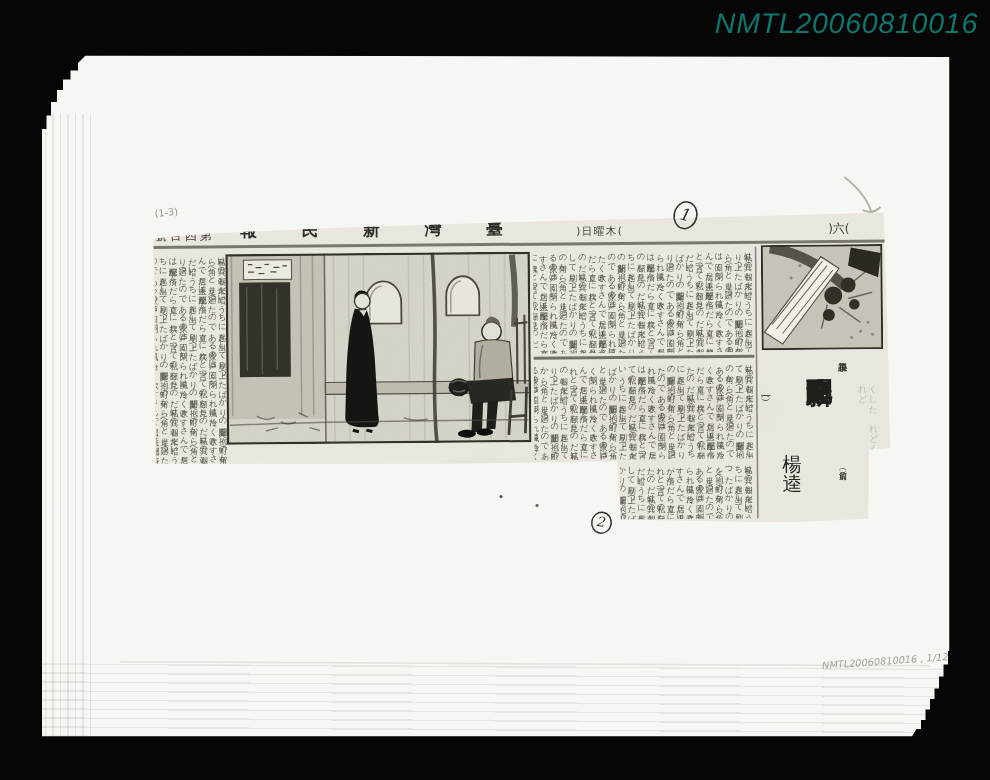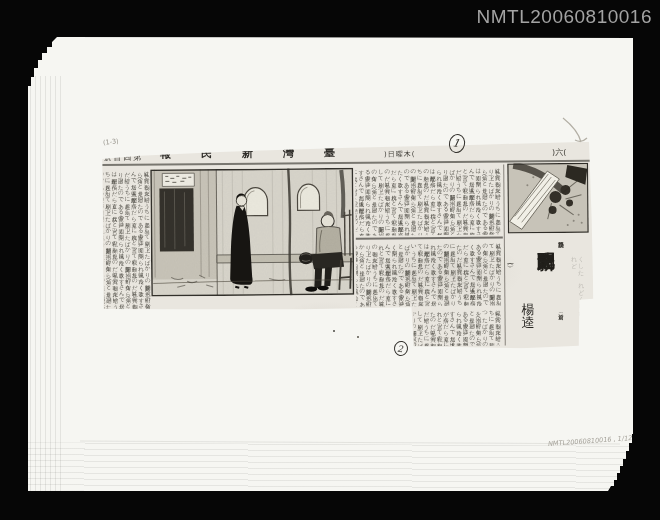--- a/index.html
+++ b/index.html
@@ -1,22 +1,22 @@
 <!DOCTYPE html>
 <html><head>
 <meta charset="utf-8">
 <style>
   html,body{margin:0;padding:0;background:#000;}
   .stage{position:relative;width:660px;height:520px;background:#060606;overflow:hidden;
          font-family:"DejaVu Sans",sans-serif;}
   .abs{position:absolute;}
 
   
-  .catalog-id{top:6px;right:8px;font-size:19px;color:#a3a3a3;
-              font-family:"Liberation Sans",sans-serif;letter-spacing:.5px;}
+  .catalog-id{top:6px;right:8px;font-size:19px;color:#0f766e;
+              font-family:"Liberation Sans",sans-serif;letter-spacing:.5px;font-style:italic;}
 
   
   .paper{left:25px;top:36px;width:610px;height:456px;background:#f6f6f2;
     clip-path:polygon(32px 1px,27px 6px,27px 11px,22px 11px,22px 17px,17px 17px,17px 24px,
       13px 24px,13px 32px,9px 32px,9px 41px,6px 41px,6px 50px,3px 50px,3px 455px,
       583px 455px,586px 450px,589px 450px,589px 444px,592px 444px,592px 437px,595px 437px,
       595px 430px,598px 430px,598px 423px,601px 423px,601px 415px,604px 415px,604px 407px,
       607px 407px,607px 398px,608px 398px,608px 2px);}
   .edge-left{left:0;top:40px;width:36px;height:416px;
     background:repeating-linear-gradient(90deg,rgba(60,60,55,.10) 0 1px,transparent 1px 5px);}

